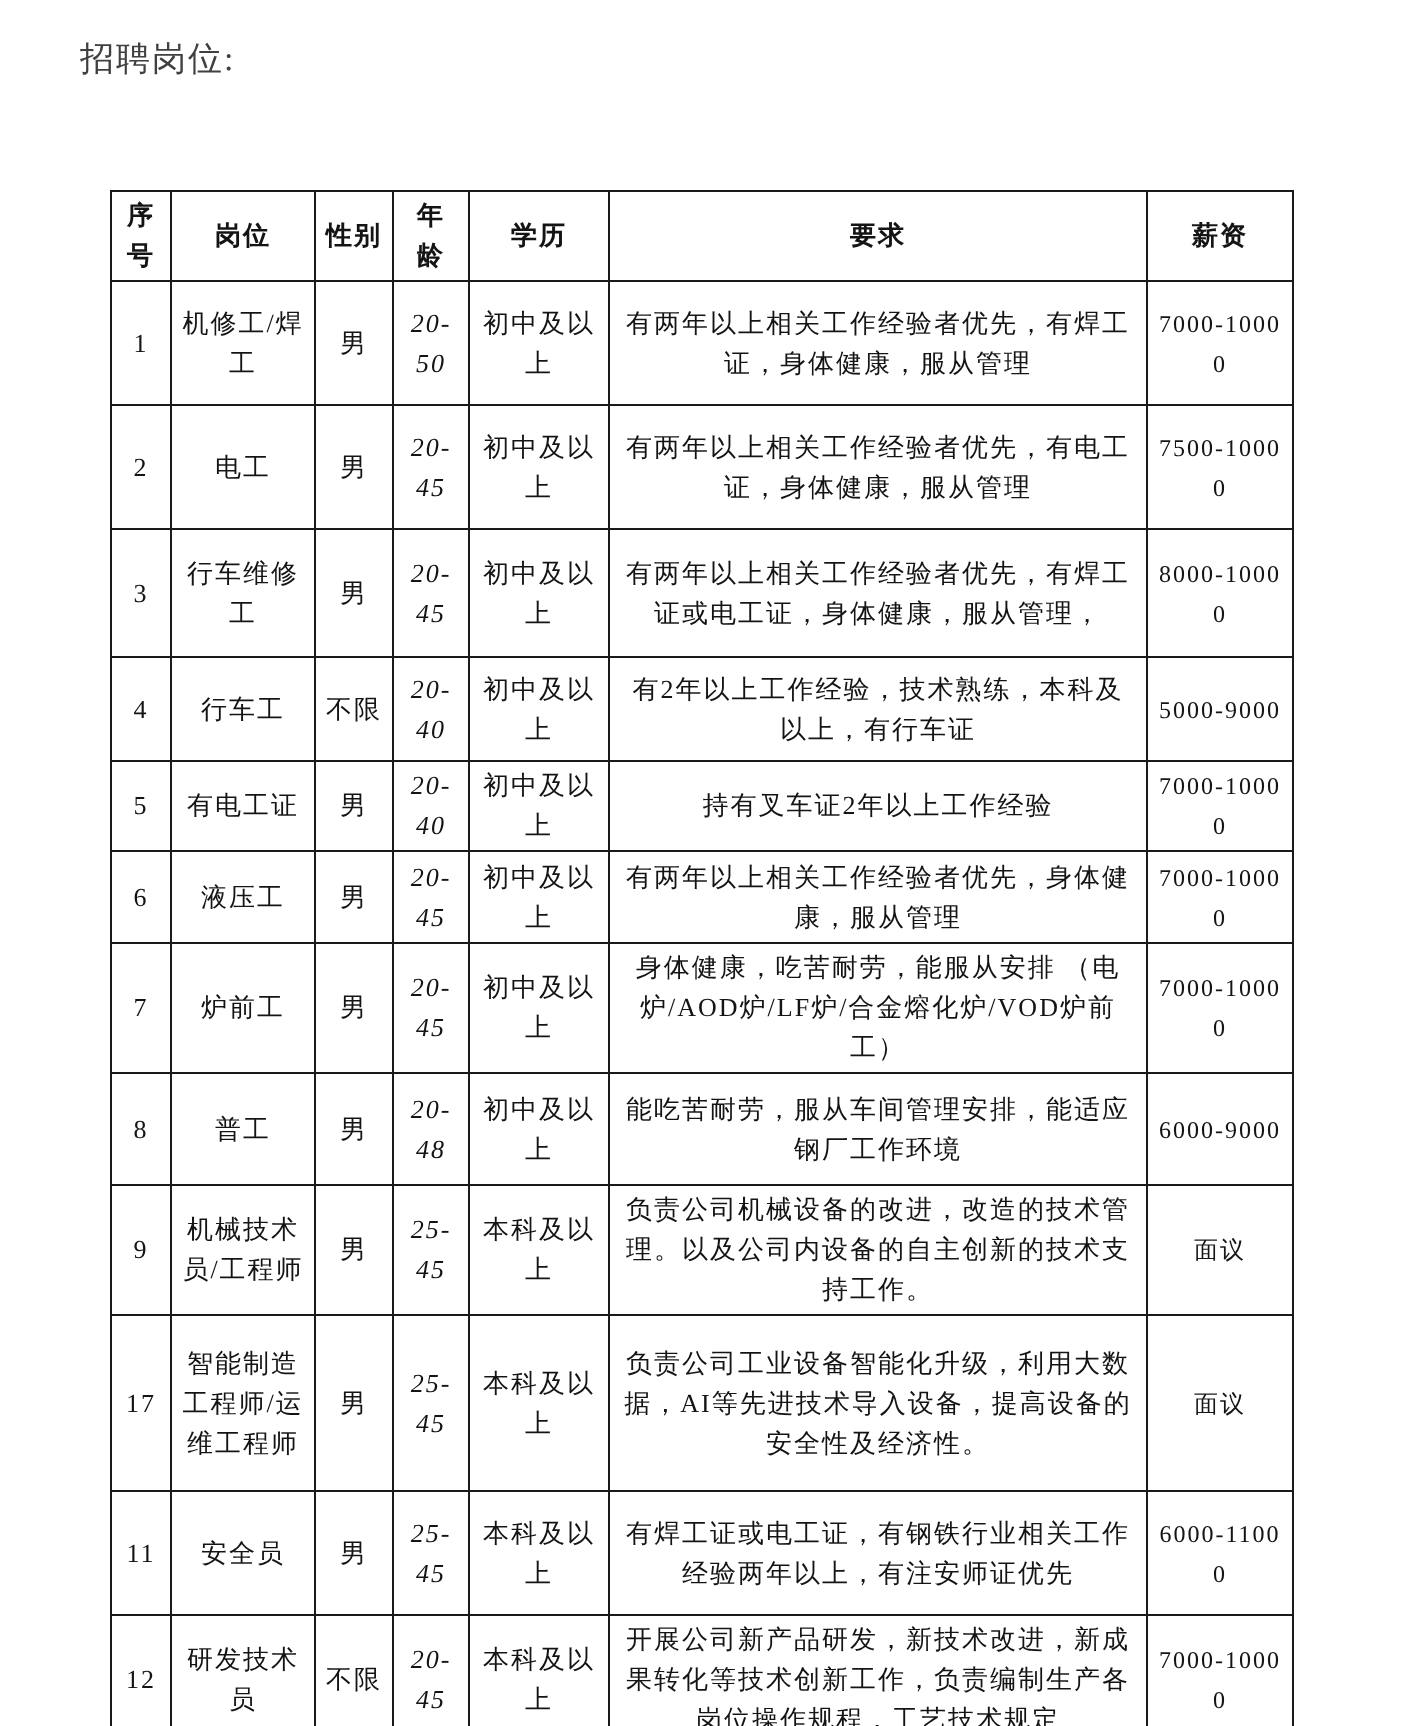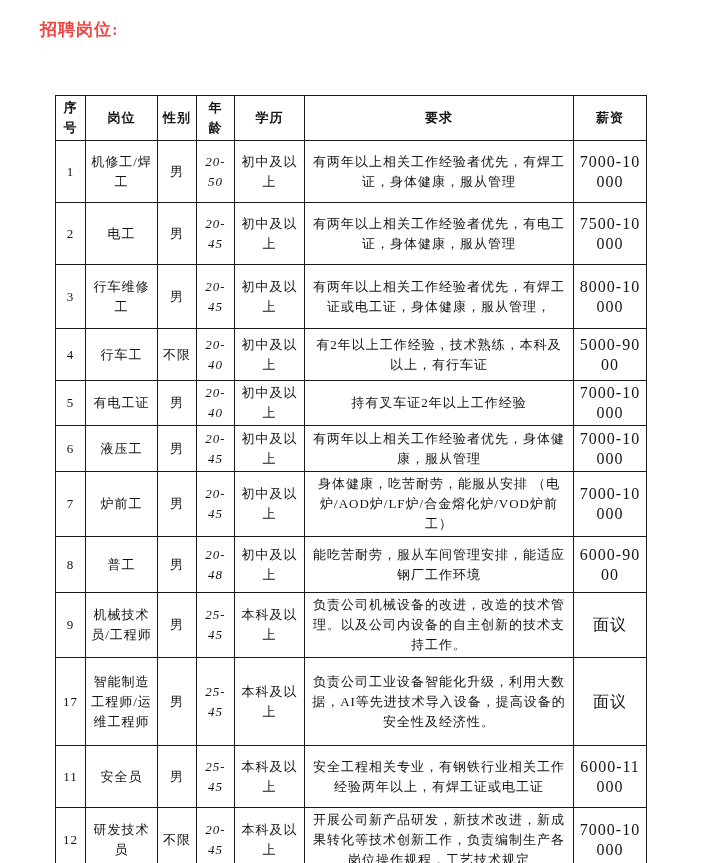--- a/index.html
+++ b/index.html
@@ -14,23 +14,23 @@
     background: #ffffff;
     font-family: "Liberation Serif", "DejaVu Serif", serif;
     color: #141414;
     overflow: hidden;
   }
   .doc-title {
     position: absolute;
     left: 40px;
     top: 18px;
     font-size: 17px;
-    font-weight: bold;
+    font-weight: normal;
     letter-spacing: 1px;
-    color: #ef4444;
+    color: #404040;
   }
   table.jobs {
     position: absolute;
     left: 55px;
     top: 95px;
     width: 591px;
     border-collapse: collapse;
     table-layout: fixed;
     font-size: 13px;
   }
@@ -44,21 +44,21 @@
     letter-spacing: 1px;
     word-break: break-all;
     overflow: hidden;
   }
   table.jobs th {
     font-weight: bold;
     font-size: 13px;
   }
   td.salary-cell {
     letter-spacing: 0;
-    font-size: 16px;
+    font-size: 12px;
   }
   td.age-cell {
     letter-spacing: 0;
     padding: 2px 1px;
     font-style: italic;
   }
   td.req-cell {
     padding: 2px 8px;
   }
 </style>
@@ -180,21 +180,21 @@
         <td>本科及以上</td>
         <td class="req-cell">负责公司工业设备智能化升级，利用大数据，AI等先进技术导入设备，提高设备的安全性及经济性。</td>
         <td class="salary-cell">面议</td>
       </tr>
       <tr style="height:62px">
         <td>11</td>
         <td>安全员</td>
         <td>男</td>
         <td class="age-cell">25-45</td>
         <td>本科及以上</td>
-        <td class="req-cell">安全工程相关专业，有钢铁行业相关工作经验两年以上，有焊工证或电工证</td>
+        <td class="req-cell">有焊工证或电工证，有钢铁行业相关工作经验两年以上，有注安师证优先</td>
         <td class="salary-cell">6000-11000</td>
       </tr>
       <tr style="height:65px">
         <td>12</td>
         <td>研发技术员</td>
         <td>不限</td>
         <td class="age-cell">20-45</td>
         <td>本科及以上</td>
         <td class="req-cell">开展公司新产品研发，新技术改进，新成果转化等技术创新工作，负责编制生产各岗位操作规程，工艺技术规定</td>
         <td class="salary-cell">7000-10000</td>

